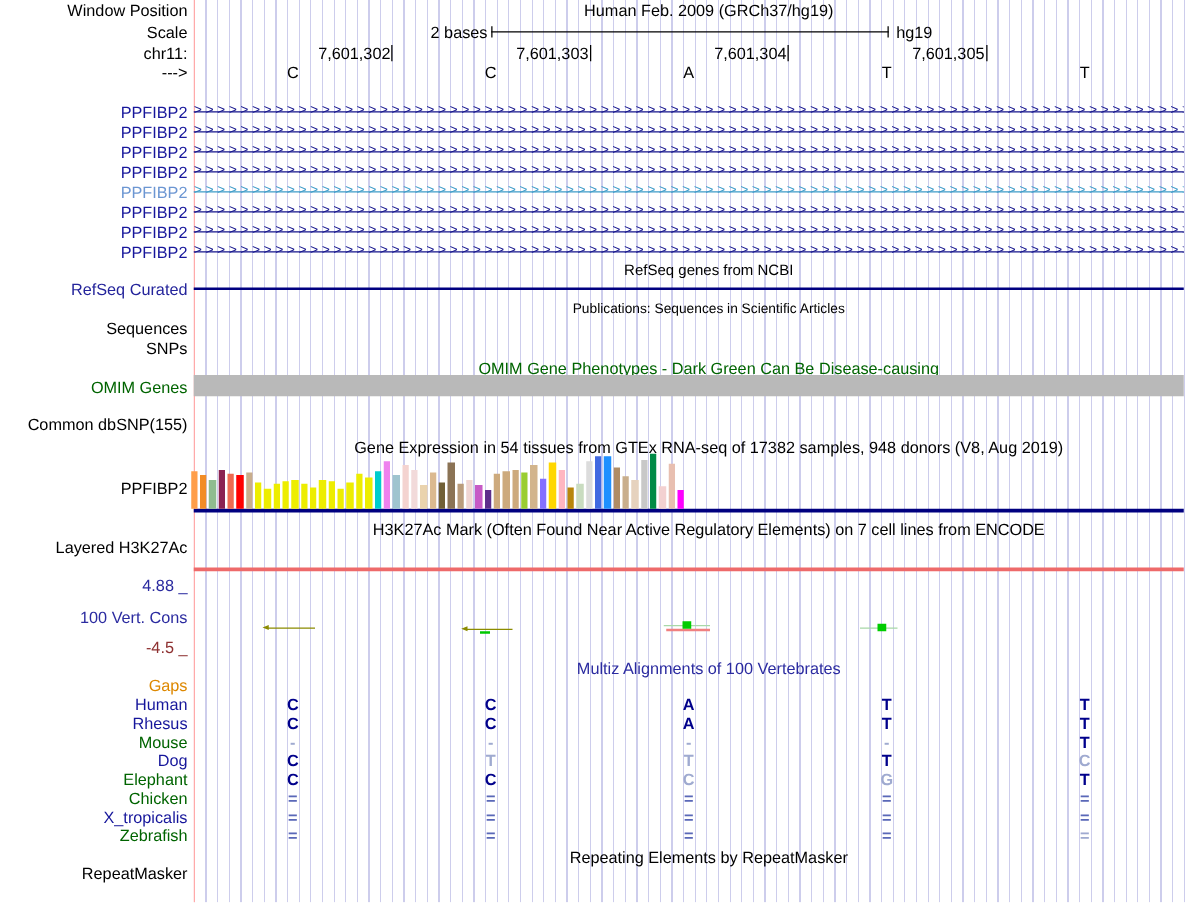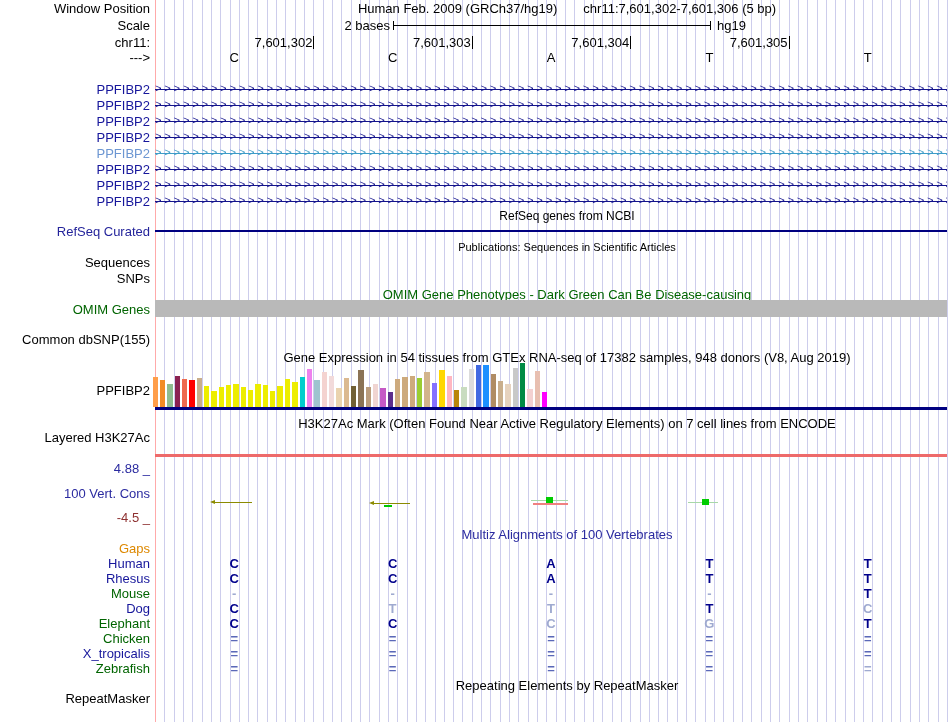--- a/index.html
+++ b/index.html
@@ -41,21 +41,20 @@
 </head>
 <body>
 
 <div id="root">
   <div id="grid" class="abs"></div>
   <div id="edge" class="abs"></div>
 
   <div id="winpos" class="lbl">Window Position</div>
   <div id="hdr" class="ctr">
     <span>Human Feb. 2009 (GRCh37/hg19)</span>
-    <span>chr11:7,601,302-7,601,306 (5 bp)</span>
   </div>
 
   <div id="scaleLbl" class="lbl">Scale</div>
   <div id="scaleTxt">2 bases</div>
   <div id="scaleLine" class="abs"></div>
   <div id="hg19" class="abs">hg19</div>
 
   <div id="chrLbl" class="lbl">chr11:</div>
   <div id="strandLbl" class="lbl">---&gt;</div>
 

